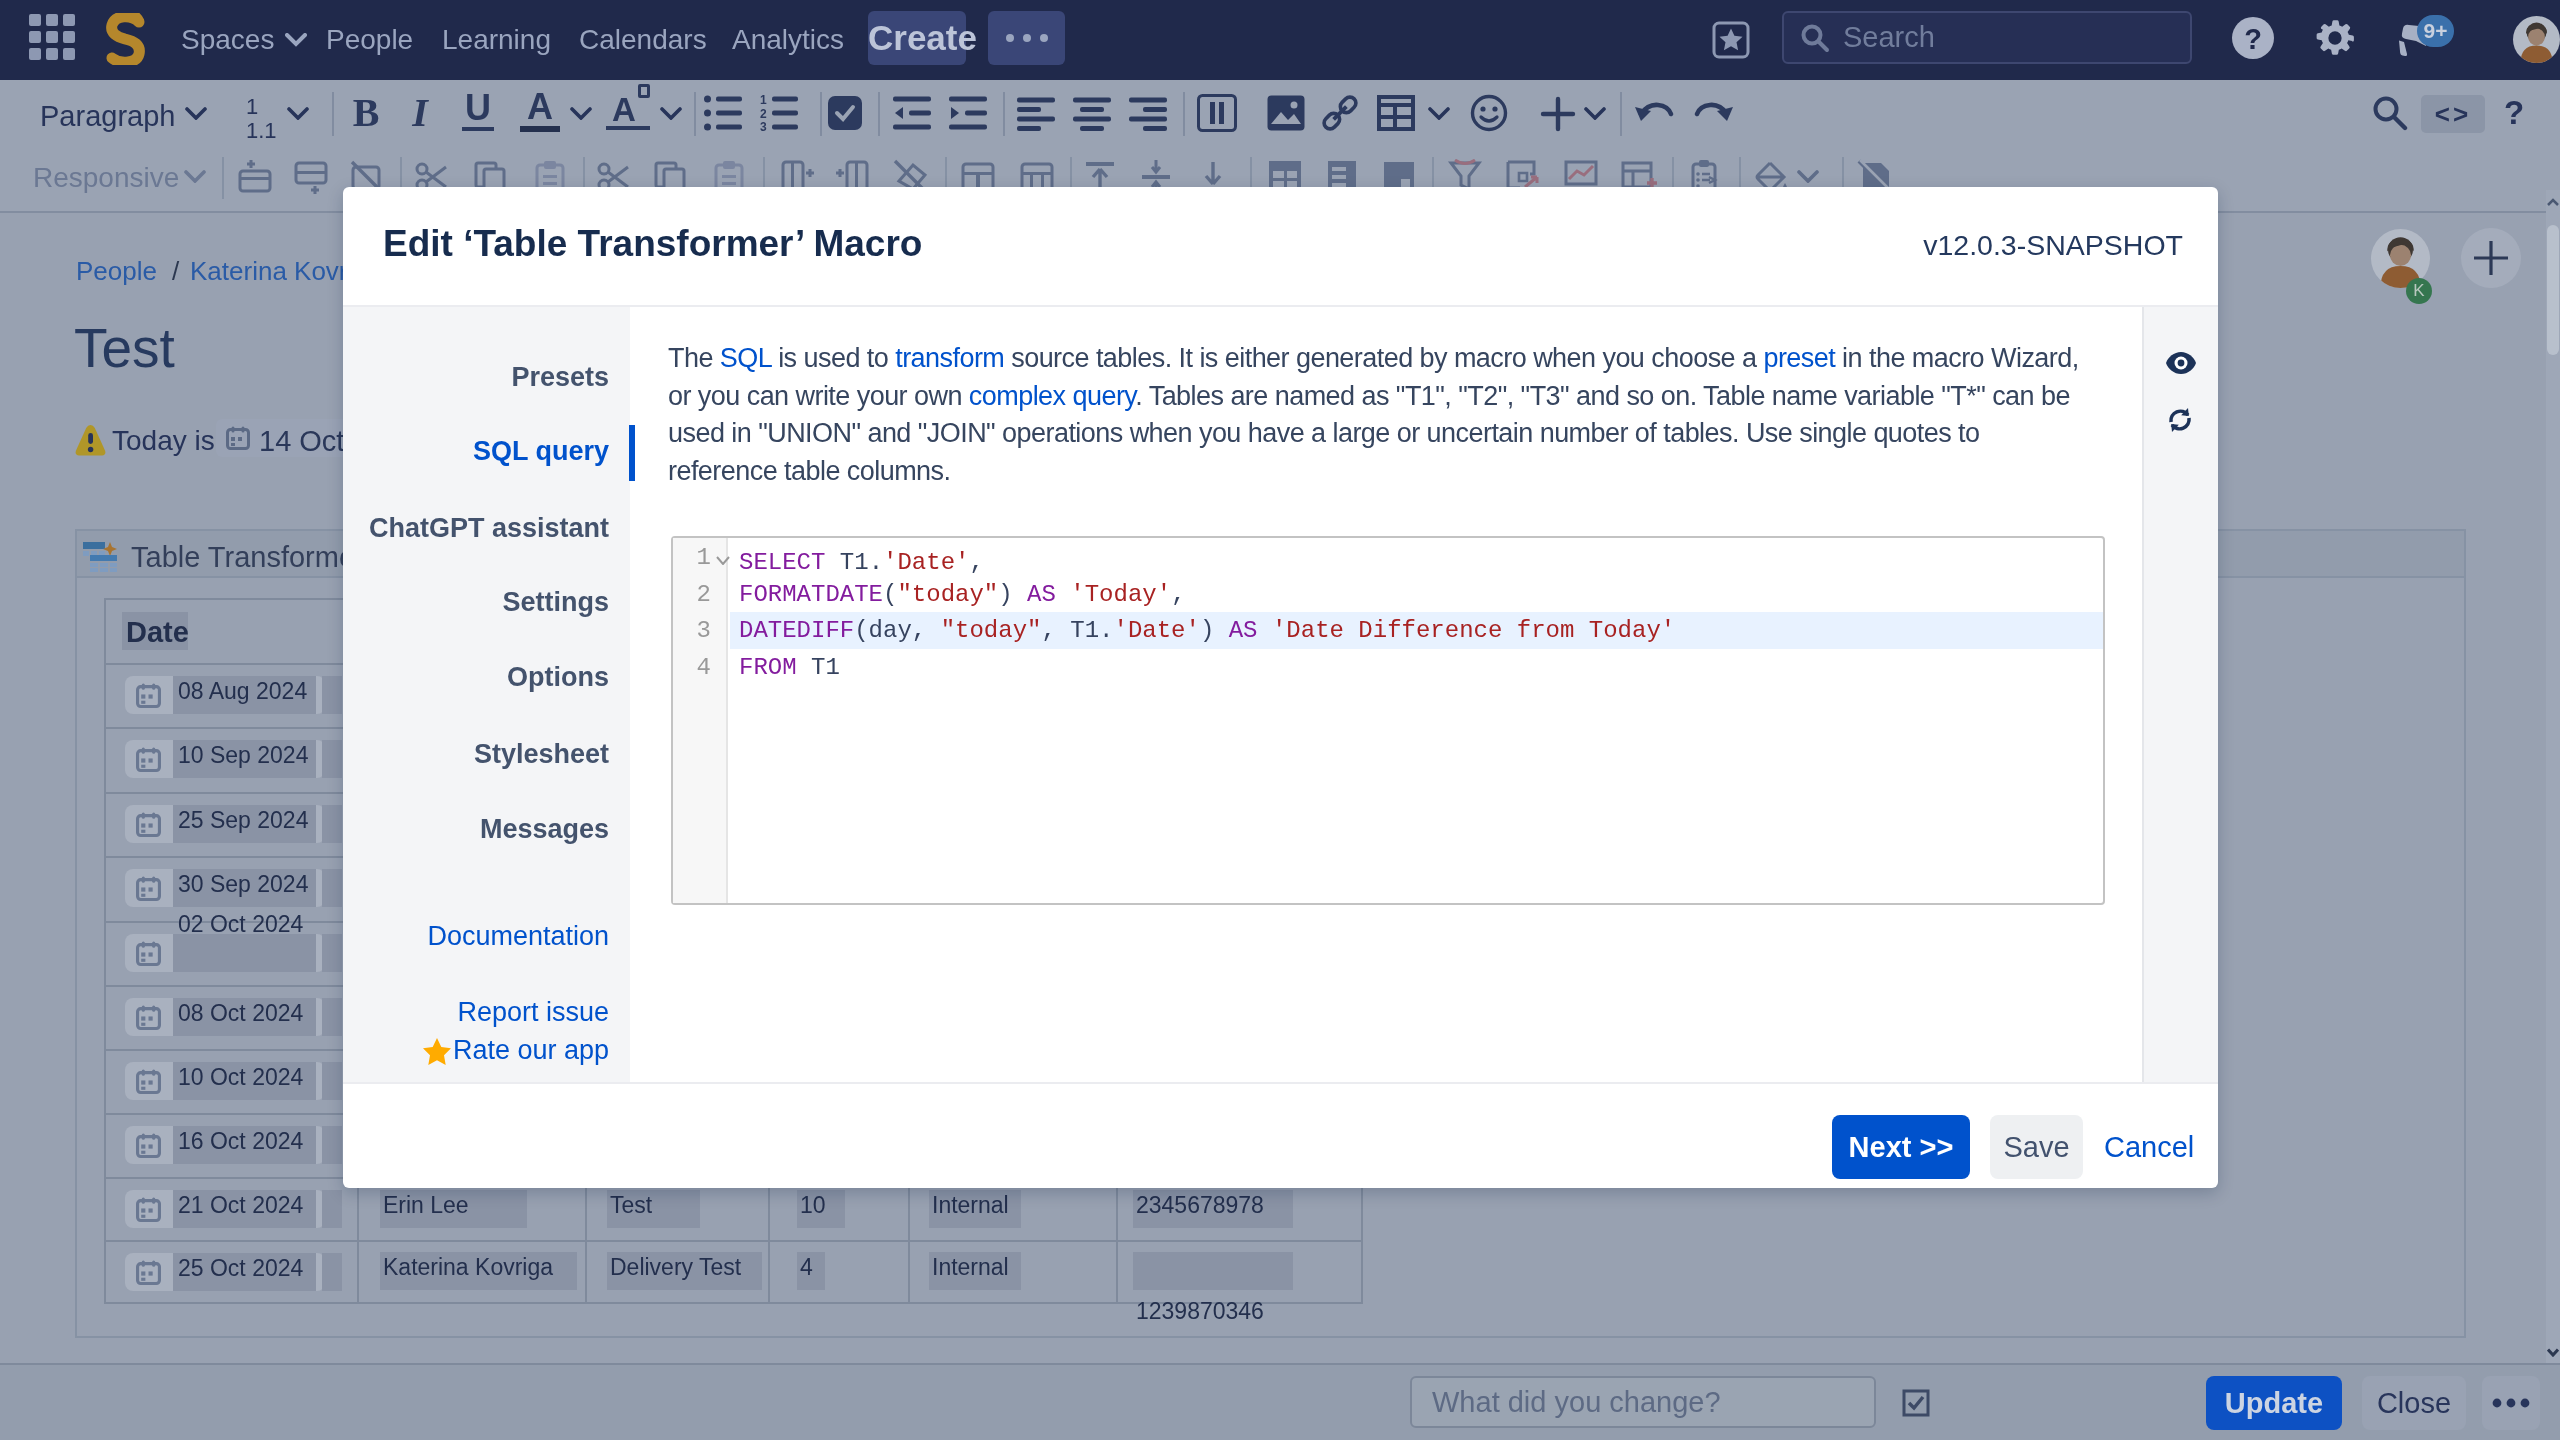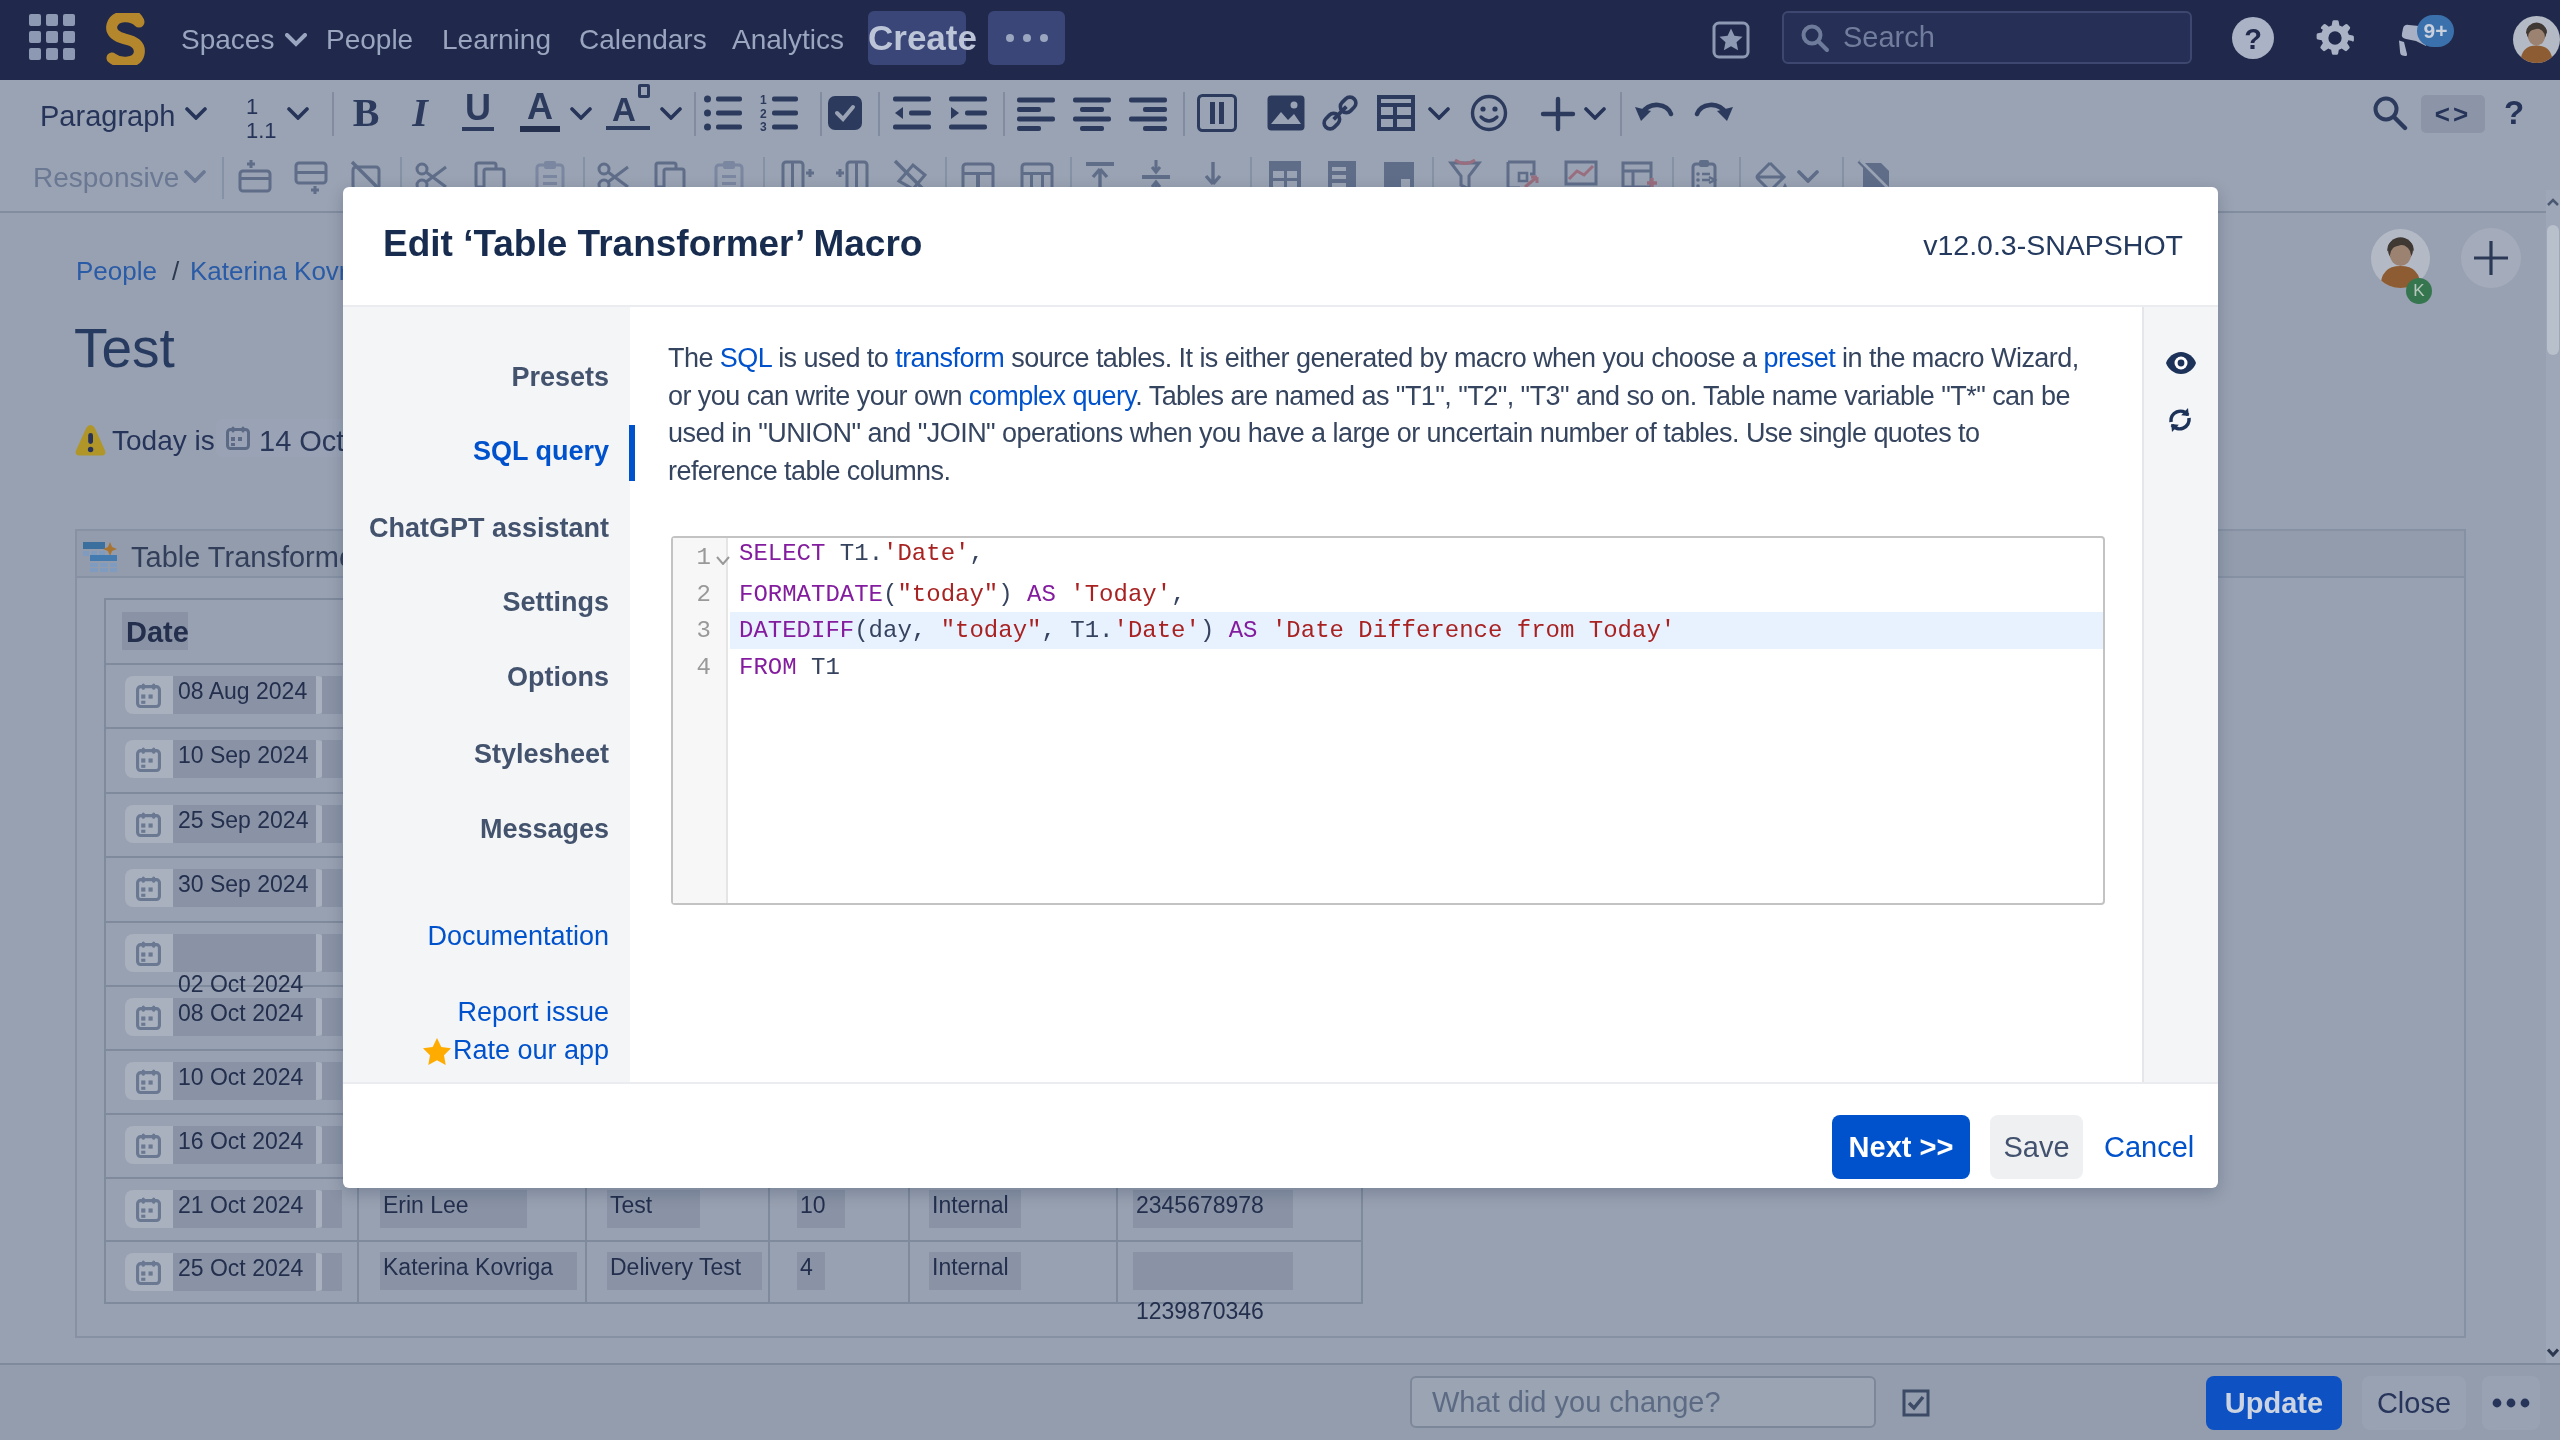--- a/index.html
+++ b/index.html
@@ -517,21 +517,21 @@
 <div class="loz" style="left:125px;top:721px;width:200px;height:38px;"></div>
 <svg class="abs" style="left:136px;top:728px" width="25" height="25" viewBox="0 0 24 24">
 <rect x="1.5" y="3.5" width="21" height="19" rx="3" fill="none" stroke="#6a7892" stroke-width="3"></rect>
 <rect x="5.5" y="0.5" width="3" height="6" rx="1.5" fill="#6a7892"></rect>
       <rect x="15.5" y="0.5" width="3" height="6" rx="1.5" fill="#6a7892"></rect>
 <rect x="5" y="11" width="4" height="4" fill="#6a7892"></rect>
       <rect x="12" y="11" width="4" height="4" fill="#6a7892"></rect>
       <rect x="5" y="17" width="4" height="3" fill="#6a7892"></rect>
     </svg>
 <div class="chip" style="left:173px;top:721px;width:143px;height:38px;"></div>
-<div class="ctxt" style="left:178px;top:758px;">02 Oct 2024</div>
+<div class="ctxt" style="left:178px;top:698px;">02 Oct 2024</div>
 <div class="chip" style="left:322px;top:721px;width:20px;height:38px;"></div>
 <div class="loz" style="left:125px;top:785px;width:200px;height:38px;"></div>
 <svg class="abs" style="left:136px;top:792px" width="25" height="25" viewBox="0 0 24 24">
 <rect x="1.5" y="3.5" width="21" height="19" rx="3" fill="none" stroke="#6a7892" stroke-width="3"></rect>
 <rect x="5.5" y="0.5" width="3" height="6" rx="1.5" fill="#6a7892"></rect>
       <rect x="15.5" y="0.5" width="3" height="6" rx="1.5" fill="#6a7892"></rect>
 <rect x="5" y="11" width="4" height="4" fill="#6a7892"></rect>
       <rect x="12" y="11" width="4" height="4" fill="#6a7892"></rect>
       <rect x="5" y="17" width="4" height="3" fill="#6a7892"></rect>
     </svg>
@@ -691,21 +691,21 @@
 <div id="editor">
     <div class="abs" style="left:57px;top:74px;width:1373px;height:37px;background:#e8f2ff;"></div>
     <div class="abs" style="left:0;top:0;width:55px;height:365px;background:#f7f7f7;border-right:2px solid #e5e5e5;"></div>
     <div class="lnum" style="top:6px;">1</div>
     <div class="lnum" style="top:43px;">2</div>
     <div class="lnum" style="top:79px;">3</div>
     <div class="lnum" style="top:116px;">4</div>
     <svg class="abs" style="left:43px;top:18px" width="14" height="9" viewBox="0 0 14 9">
         <path d="M1 1 L7 8 L13 1" stroke="#999" stroke-width="2" fill="none"></path>
       </svg>
-    <div class="cline" style="top:2px;text-align:right;"><span class="kw">SELECT</span> T1.<span class="str">'Date'</span>,</div>
+    <div class="cline" style="top:11px;text-align:right;"><span class="kw">SELECT</span> T1.<span class="str">'Date'</span>,</div>
     <div class="cline" style="top:43px;"><span class="kw">FORMATDATE</span>(<span class="str">"today"</span>) <span class="kw">AS</span> <span class="str">'Today'</span>,</div>
     <div class="cline" style="top:79px;"><span class="kw">DATEDIFF</span>(day, <span class="str">"today"</span>, T1.<span class="str">'Date'</span>) <span class="kw">AS</span> <span class="str">'Date Difference from Today'</span></div>
     <div class="cline" style="top:116px;"><span class="kw">FROM</span> T1</div>
   </div>
 <div class="abs" style="left:0;top:895px;width:1875px;height:106px;border-top:2px solid #ebecf0;">
     <div class="btn" style="left:1489px;top:31px;width:138px;height:64px;line-height:64px;background:#0052cc;color:#fff;font-weight:600;">Next &gt;&gt;</div>
     <div class="btn" style="left:1647px;top:31px;width:93px;height:64px;line-height:64px;background:#eef0f2;color:#42526e;">Save</div>
     <div class="abs" style="left:1761px;top:31px;width:90px;height:64px;line-height:64px;font-size:29px;color:#0052cc;">Cancel</div>
   </div>
 </div>

